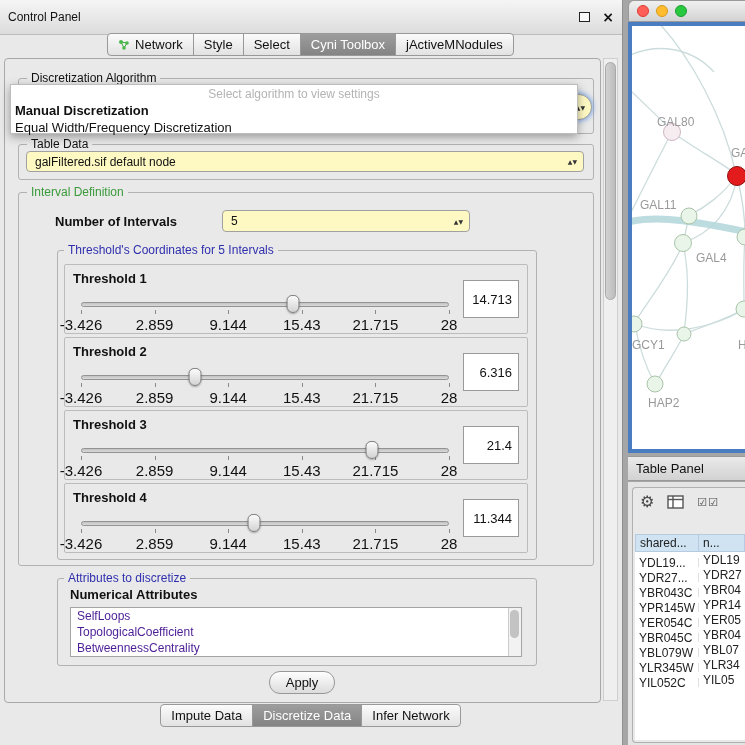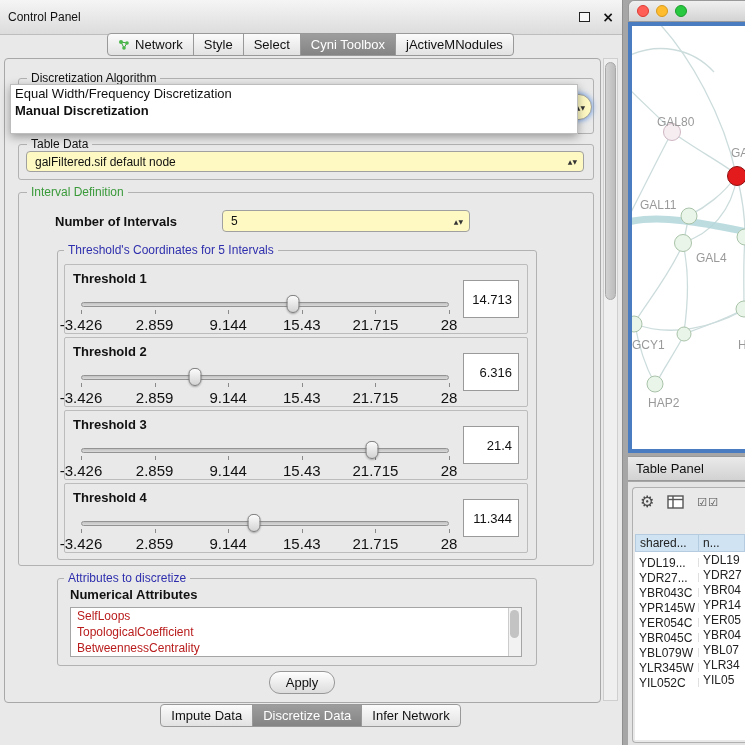--- a/index.html
+++ b/index.html
@@ -52,21 +52,21 @@
     border:1px solid #939393;border-radius:3px;box-sizing:border-box;}
   .thumb{position:absolute;top:2px;width:13px;height:18px;background:linear-gradient(#fbfbfb,#d3d3d3);
     border:1px solid #7e7e7e;border-radius:6px 6px 7px 7px;transform:translateX(-50%);box-shadow:0 1px 2px rgba(0,0,0,.3);box-sizing:border-box;}
   .tk{position:absolute;top:17px;width:1px;height:4px;background:#8a8a8a;}
   .tlb{position:absolute;top:23px;font-size:15px;color:#111;transform:translateX(-50%);white-space:nowrap;}
   .p0{left:0%}.p1{left:20%}.p2{left:40%}.p3{left:60%}.p4{left:80%}.p5{left:100%}
   .t-value{position:absolute;right:8px;top:15px;width:56px;height:38px;background:#fff;border:1px solid #9a9a9a;
     font-size:13px;display:flex;align-items:center;justify-content:flex-end;padding-right:6px;box-sizing:border-box;color:#111;}
 
   .attr-list{position:absolute;left:12px;top:28px;width:452px;height:50px;background:#fff;border:1px solid #a5a5a5;
-    overflow:hidden;font-size:12px;color:#b91c1c;box-sizing:border-box;}
+    overflow:hidden;font-size:12px;color:#4c1d95;box-sizing:border-box;}
   .attr-item{line-height:16px;padding-left:6px;white-space:nowrap;}
   .attr-scroll{position:absolute;right:0;top:0;width:13px;height:100%;background:#f2f2f2;border-left:1px solid #cccccc;box-sizing:border-box;}
   .attr-scroll-thumb{position:absolute;left:1px;top:2px;width:9px;height:28px;background:#c3c3c3;border-radius:5px;}
 
   .apply-btn{position:absolute;left:269px;top:671px;width:64px;height:21px;border:1px solid #989898;border-radius:11px;
     background:linear-gradient(#fefefe,#dcdcdc);font-size:13px;color:#111;display:flex;align-items:center;justify-content:center;}
 
   .bottom-tabs{position:absolute;left:0;top:704px;width:622px;display:flex;justify-content:center;}
 
   
@@ -142,22 +142,23 @@
     <div class="main-box"></div>
 
     <div class="group" style="left:18px;top:78px;width:574px;height:54px;">
       <span class="group-label">Discretization Algorithm</span>
     </div>
     <div class="combo algo-combo">
       <span class="arrows glyph">▲▼</span>
     </div>
 
     <div class="popup">
+      <div class="ph">Select algorithm to view settings</div>
+      <div class="opt bold">Manual Discretization</div>
       <div class="opt">Equal Width/Frequency Discretization</div>
-      <div class="opt bold">Manual Discretization</div>
     </div>
 
     <div class="group" style="left:18px;top:144px;width:574px;height:34px;">
       <span class="group-label">Table Data</span>
     </div>
     <div class="combo" style="left:26px;top:151px;width:558px;height:21px;">
       <span>galFiltered.sif default node</span>
       <span class="arrows glyph">▲▼</span>
     </div>
 

